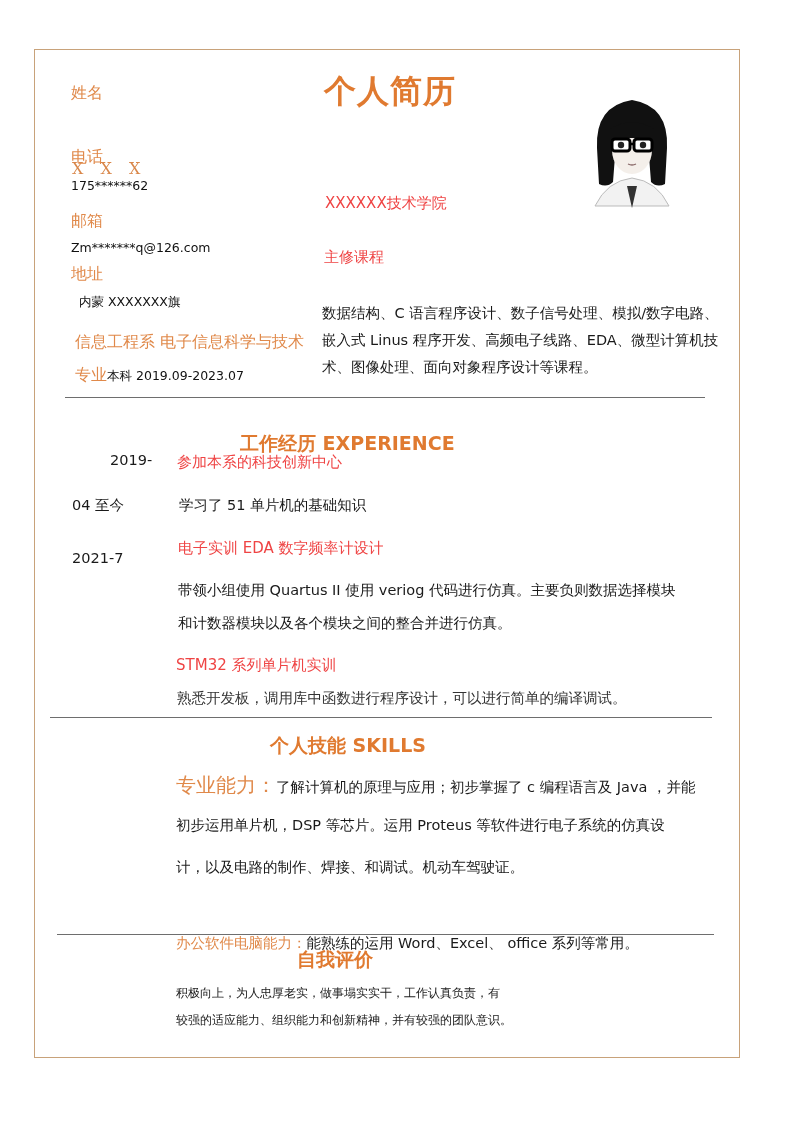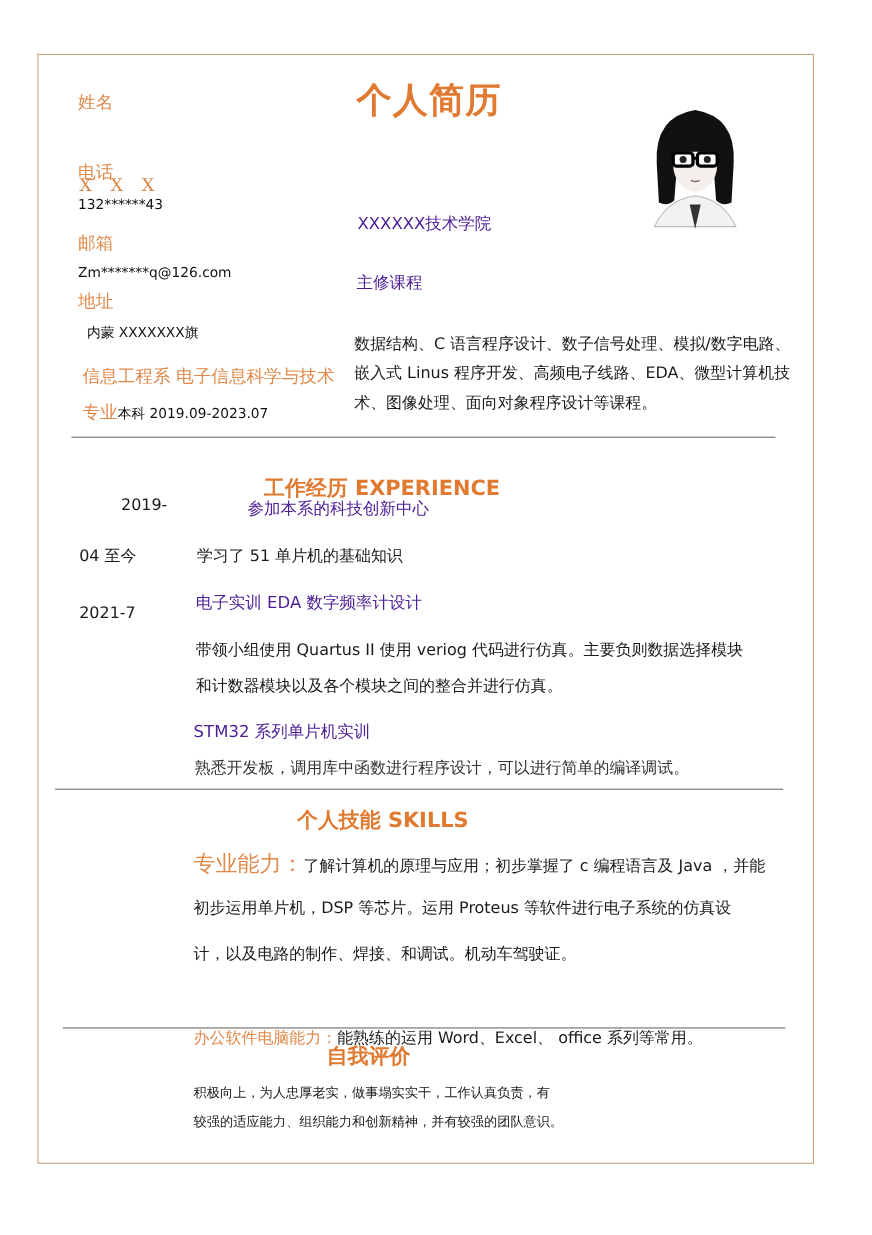--- a/index.html
+++ b/index.html
@@ -5,39 +5,39 @@
   html, body { margin: 0; padding: 0; background: #ffffff; }
   body { width: 793px; height: 1123px; position: relative; overflow: hidden;
          font-family: "DejaVu Sans", "Liberation Sans", sans-serif; color: #1a1a1a; }
   .frame { position: absolute; left: 34px; top: 49px; width: 706px; height: 1009px;
            border: 1px solid #c8a27a; box-sizing: border-box; }
   .abs { position: absolute; white-space: nowrap; }
   .label { color: #e0894a; font-size: 16px; }
   .val { color: #111; font-size: 12.5px; }
   .title { color: #e07a30; font-size: 32px; font-weight: bold; letter-spacing: 1px; }
   .sec-title { color: #e07a30; font-size: 19px; font-weight: bold; }
-  .sub { color: #4c1d95; font-size: 15px; }
+  .sub { color: #ef4444; font-size: 15px; }
   .body { color: #1a1a1a; font-size: 14.5px; }
   .small { color: #1a1a1a; font-size: 12px; }
   .divider { position: absolute; height: 0; border-top: 1.5px solid #6e6e6e; }
   .name-x { color: #d9874a; font-family: "DejaVu Serif", "Liberation Serif", serif; font-size: 16px; letter-spacing: 6px; margin-top: 46px; }
   .courses { position: absolute; left: 322px; top: 300px; width: 400px; font-size: 14.5px;
              line-height: 27px; color: #1a1a1a; white-space: normal; }
   .avatar { position: absolute; left: 577px; top: 86px; width: 110px; height: 130px; }
 </style>
 </head>
 <body>
 
 <div class="frame"></div>
 
 <div class="abs label" style="left:71px; top:83px;">姓名</div>
 <div class="abs name-x" style="left:72px; top:113px;">X X X</div>
 
 <div class="abs label" style="left:71px; top:147px;">电话</div>
-<div class="abs val" style="left:71px; top:178px;">132******43</div>
+<div class="abs val" style="left:71px; top:178px;">175******62</div>
 
 <div class="abs label" style="left:71px; top:211px;">邮箱</div>
 <div class="abs val" style="left:71px; top:240px;">Zm*******q@126.com</div>
 
 <div class="abs label" style="left:71px; top:264px;">地址</div>
 <div class="abs val" style="left:79px; top:294px;">内蒙 XXXXXXX旗</div>
 
 <div class="abs label" style="left:75px; top:332px;">信息工程系  电子信息科学与技术</div>
 <div class="abs" style="left:75px; top:365px;">
   <span class="label">专业</span><span class="val">本科  2019.09-2023.07</span>
@@ -61,21 +61,21 @@
     <circle cx="44" cy="59" r="3.2" fill="#222"></circle>
     <circle cx="66" cy="59" r="3.2" fill="#222"></circle>
     <path d="M51 78 Q55 80 59 78" stroke="#8a6a6a" stroke-width="1.3" fill="none"></path>
   </g>
 </svg>
 
 <div class="divider" style="left:65px; top:397px; width:640px;"></div>
 
 <div class="abs sec-title" style="left:240px; top:414px;margin-top:17px;">工作经历 EXPERIENCE</div>
 
-<div class="abs sub" style="left:177px; top:453px;margin-left:48px;">参加本系的科技创新中心</div>
+<div class="abs sub" style="left:177px; top:453px;">参加本系的科技创新中心</div>
 <div class="abs body" style="left:72px; top:452px;margin-left:38px;">2019-</div>
 <div class="abs body" style="left:72px; top:496px;">04 至今</div>
 <div class="abs body" style="left:179px; top:496px;">学习了 51 单片机的基础知识</div>
 
 <div class="abs body" style="left:72px; top:550px;">2021-7</div>
 <div class="abs sub" style="left:178px; top:539px;">电子实训    EDA 数字频率计设计</div>
 <div class="abs body" style="left:178px; top:581px;">带领小组使用 Quartus  II 使用 veriog 代码进行仿真。主要负则数据选择模块</div>
 <div class="abs body" style="left:178px; top:614px;">和计数器模块以及各个模块之间的整合并进行仿真。</div>
 
 <div class="abs sub" style="left:176px; top:656px;">STM32  系列单片机实训</div>

